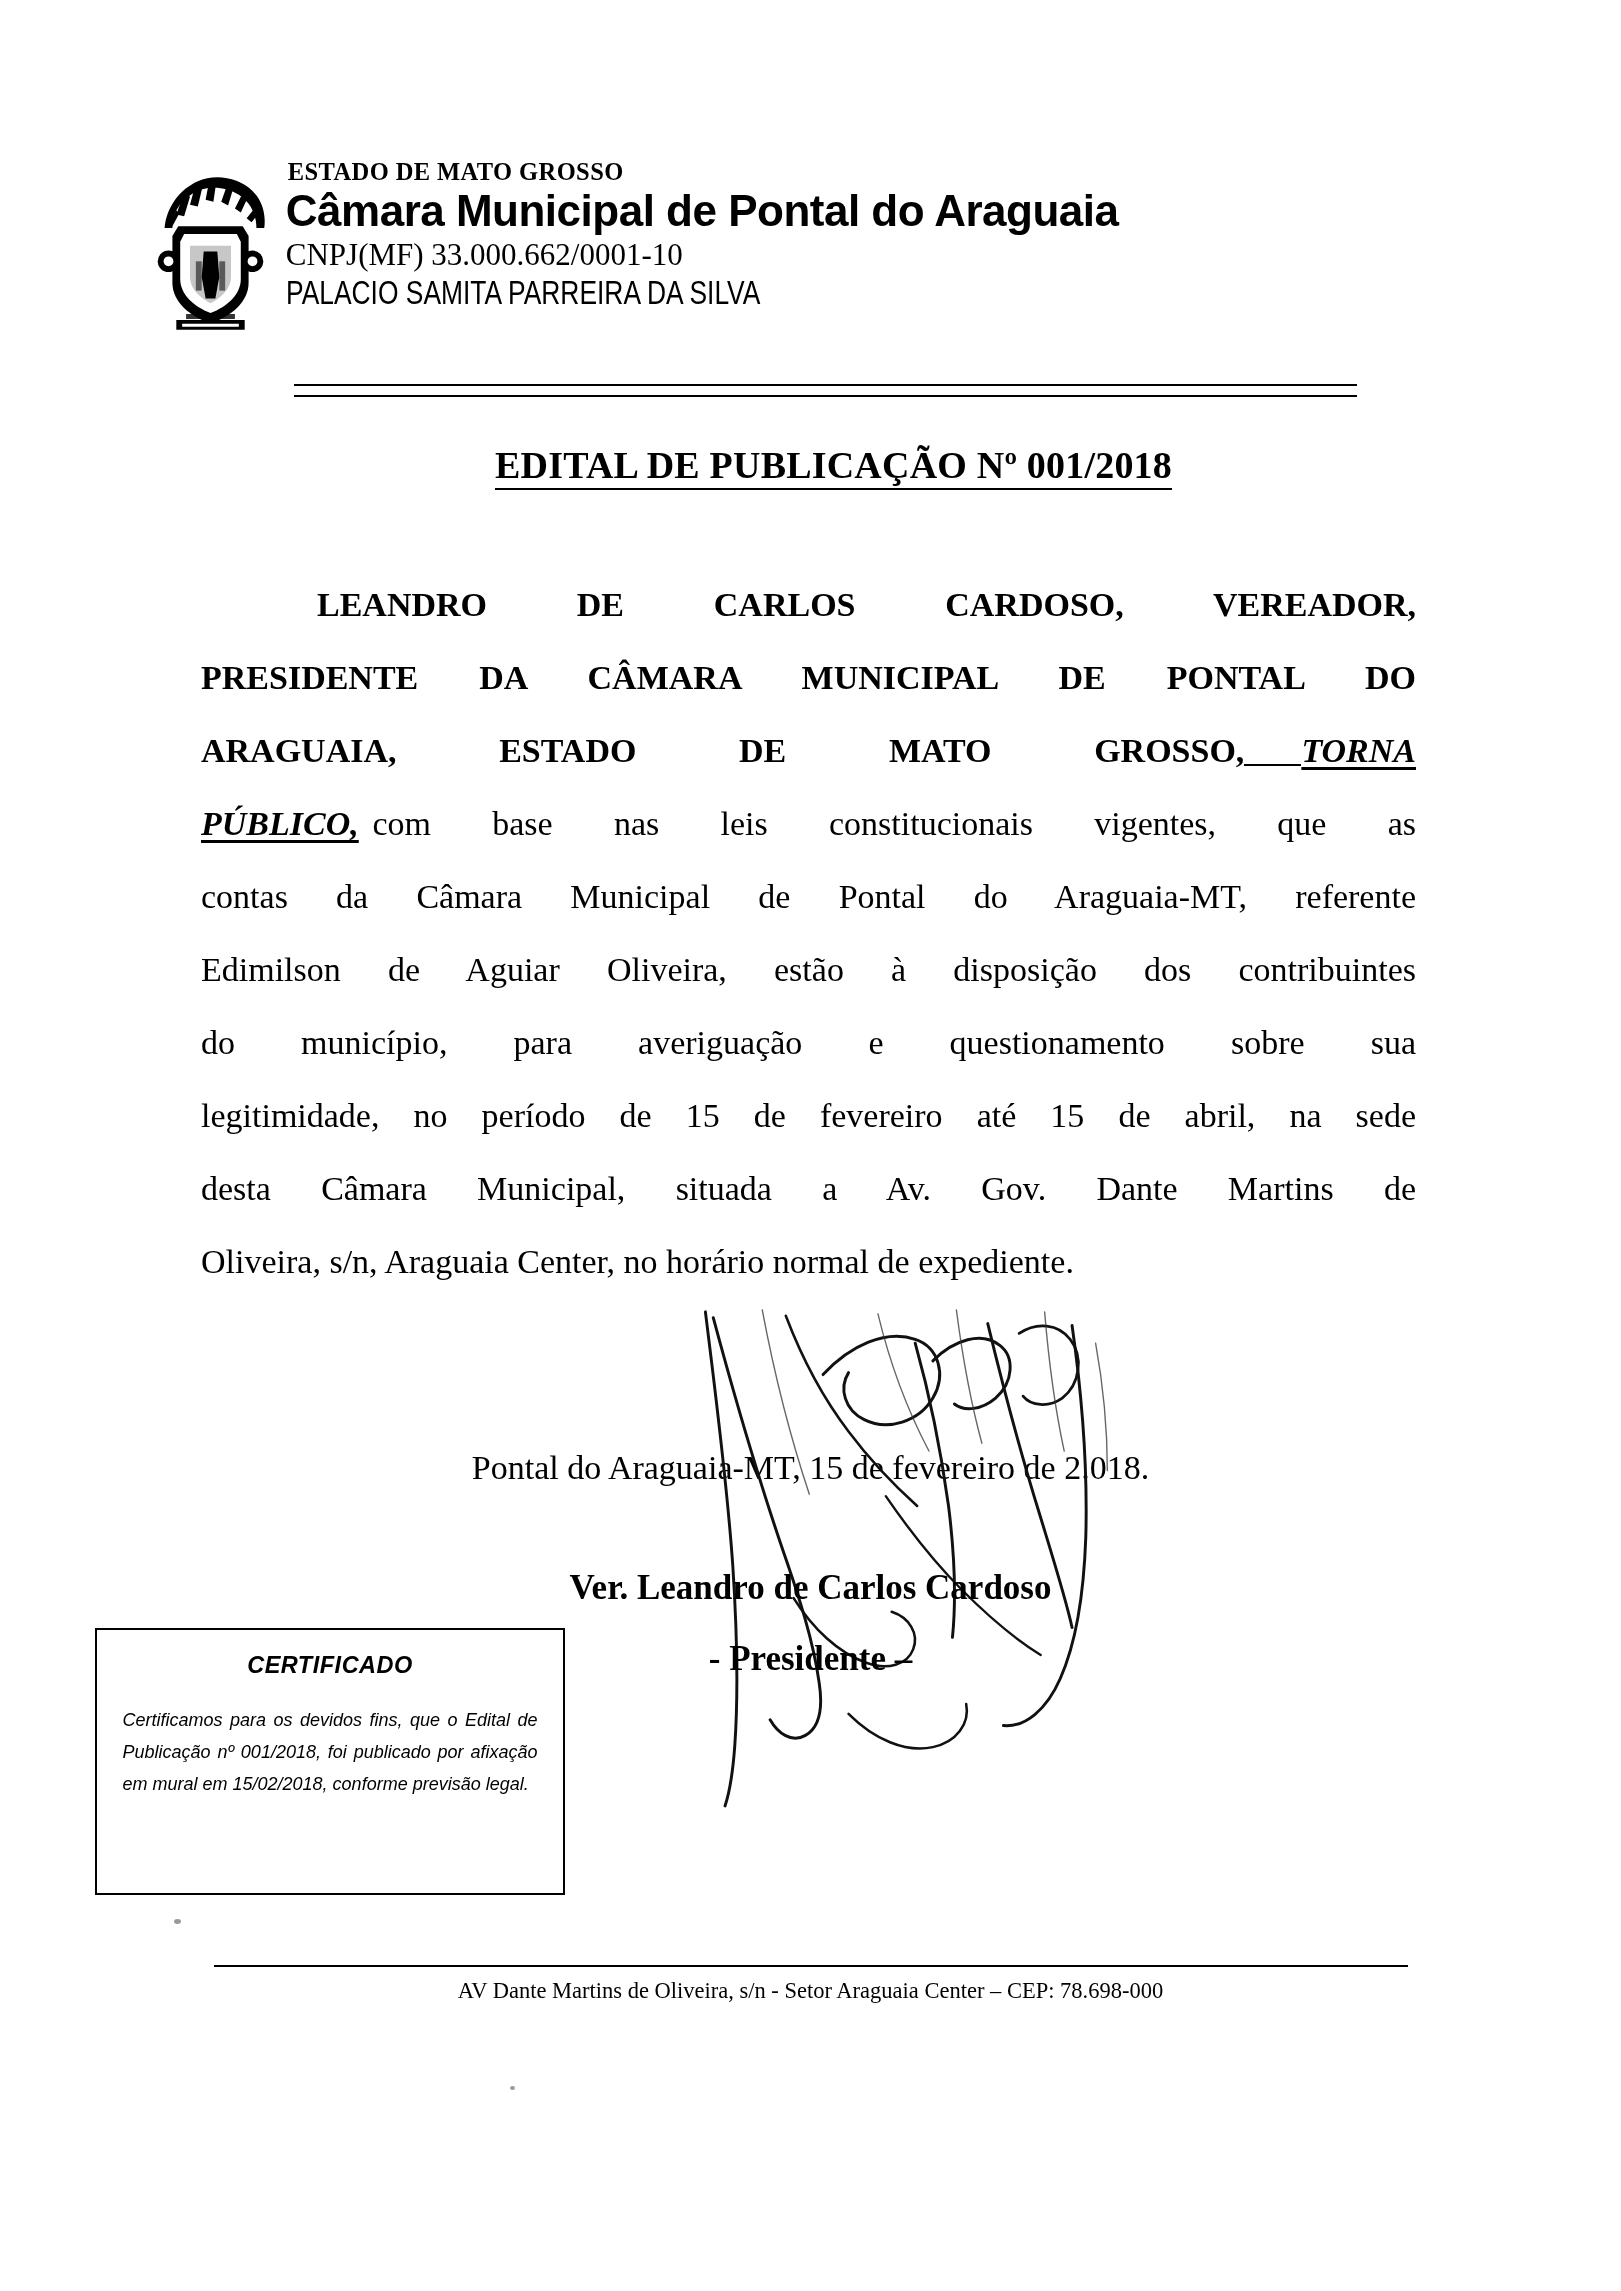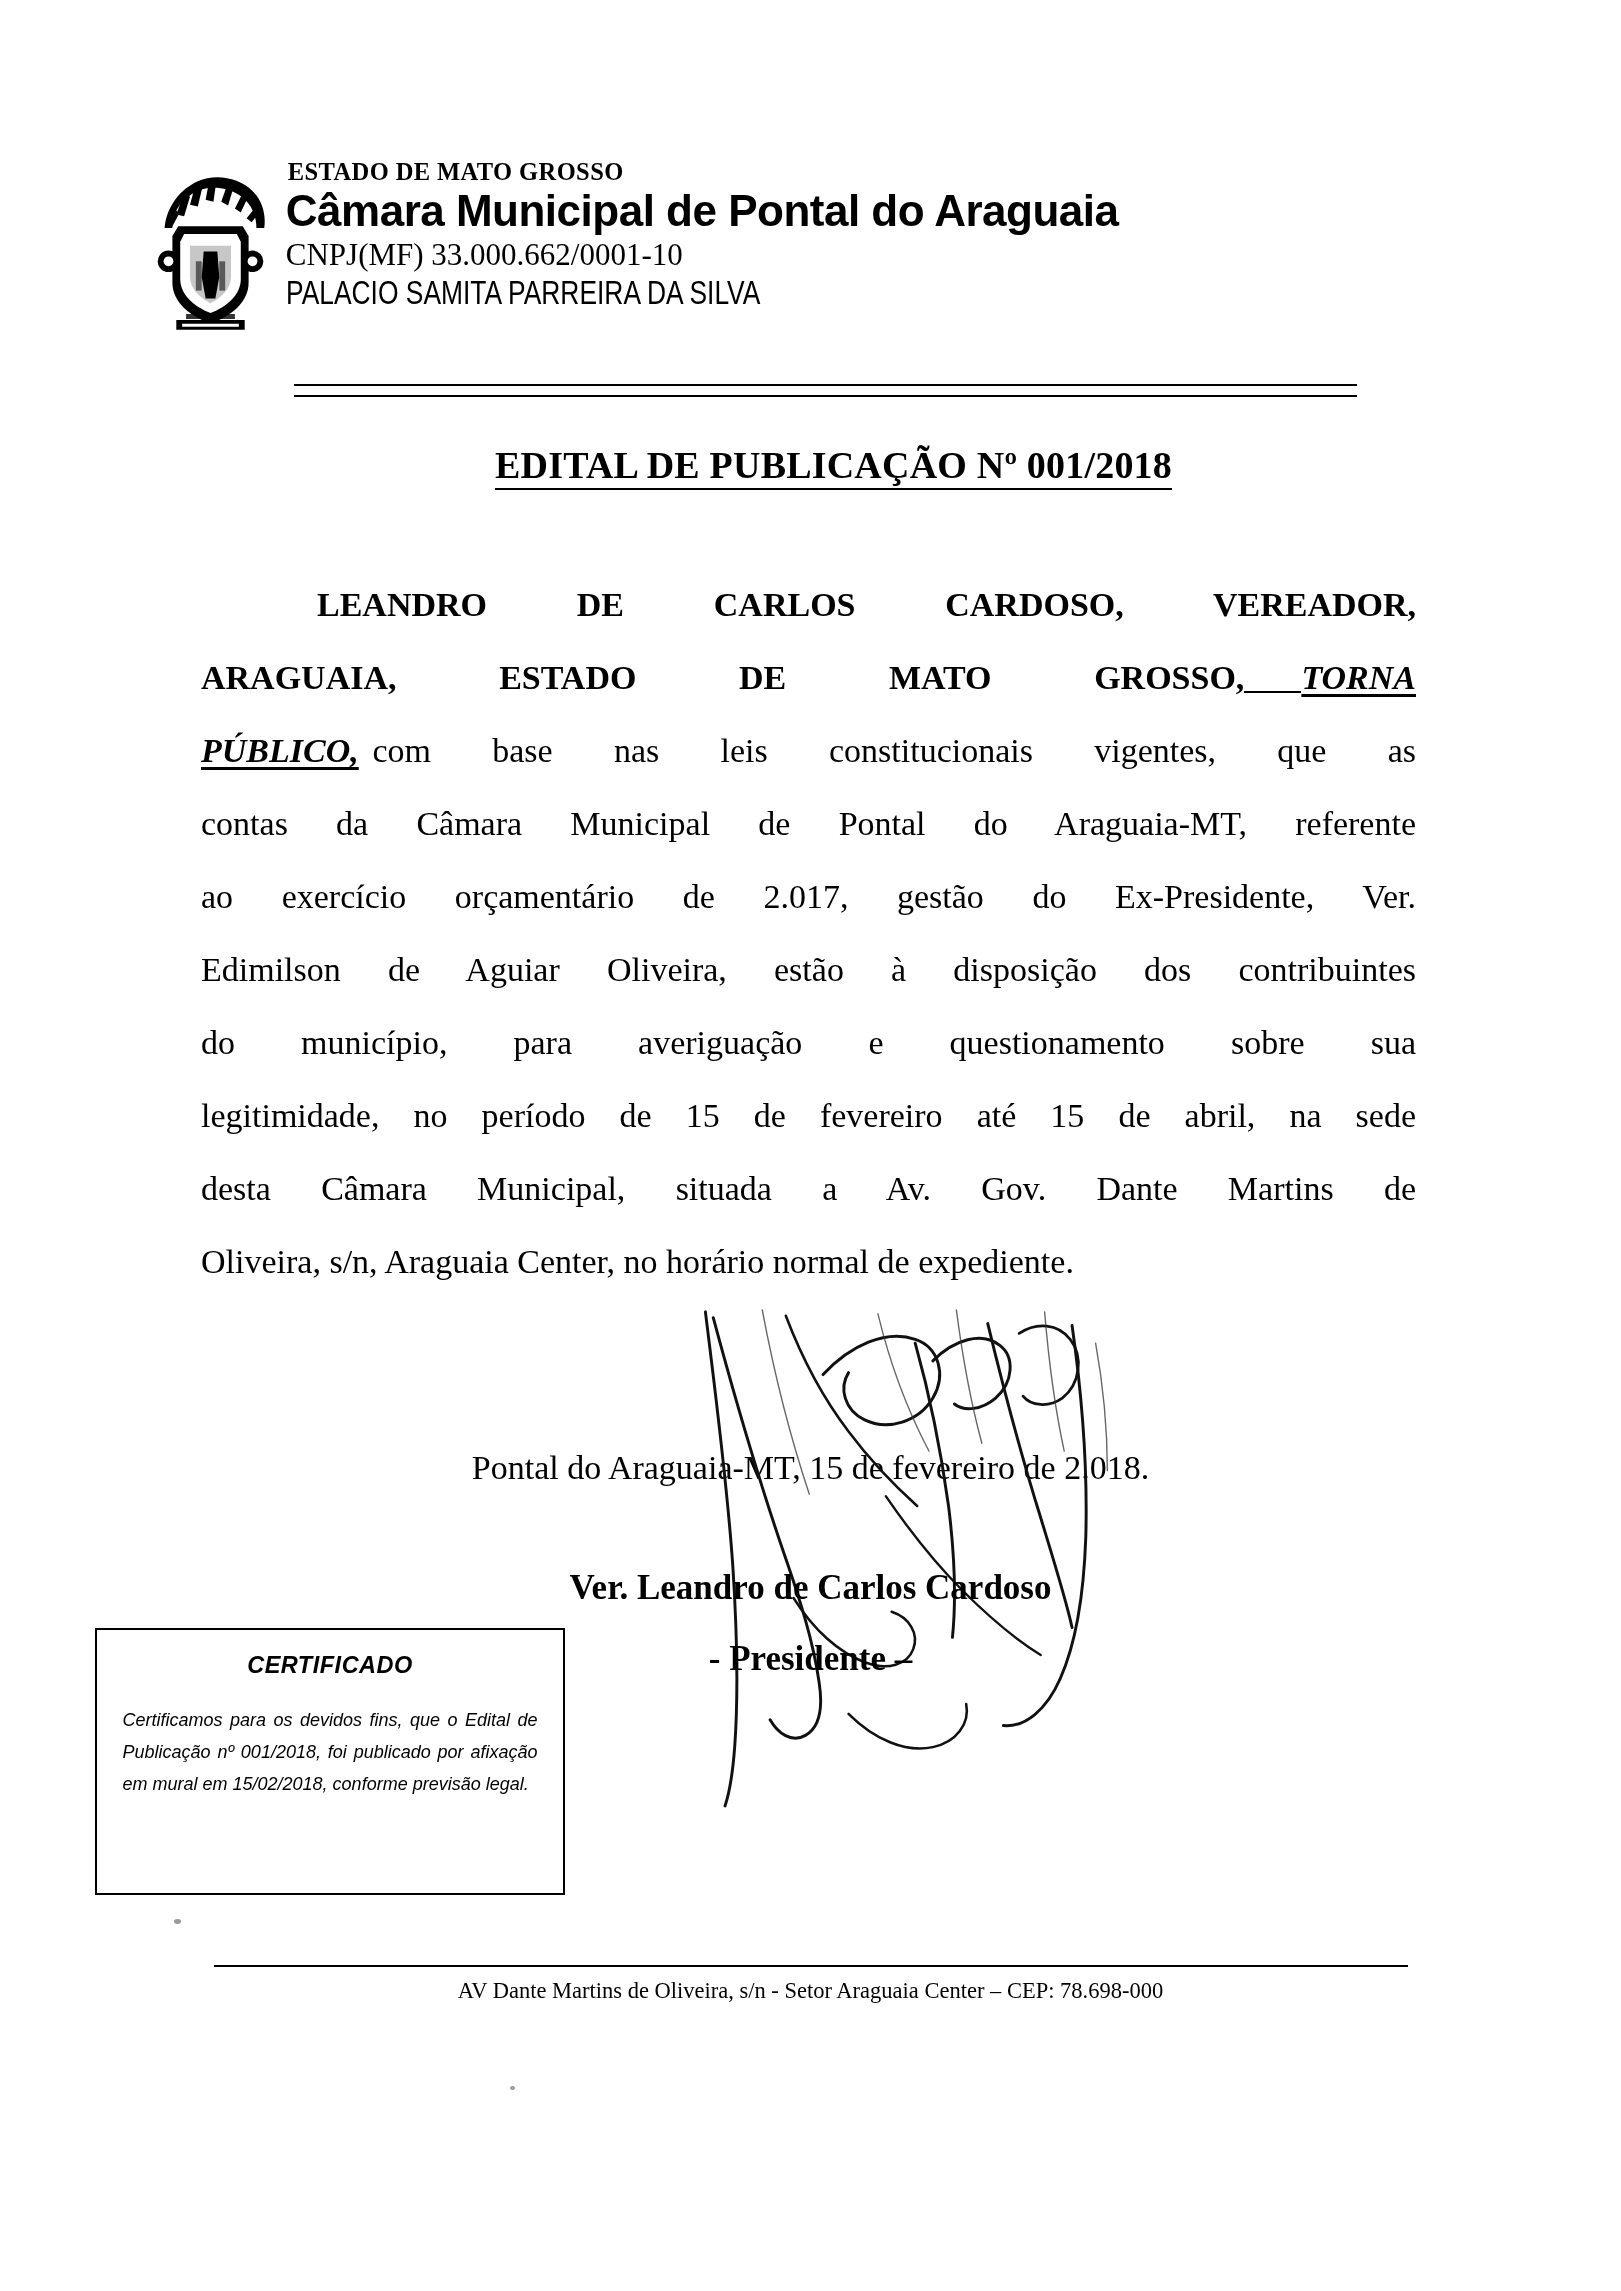--- a/index.html
+++ b/index.html
@@ -272,31 +272,31 @@
   <div class="doc-title">
     <span>EDITAL DE PUBLICAÇÃO Nº 001/2018</span>
   </div>
 
   <div class="body-block">
 
     <span class="ln">
       <span class="spacer-lead"></span><span class="b">LEANDRO DE CARLOS CARDOSO, VEREADOR,</span>
     </span>
 
+    <span class="ln b">PRESIDENTE DA CÂMARA MUNICIPAL DE PONTAL DO</span>
 
     <span class="ln">
       <span class="b">ARAGUAIA, ESTADO DE MATO GROSSO,</span><span class="gapfill"></span><span class="bi">TORNA</span>
     </span>
 
     <span class="ln">
       <span class="bi">PÚBLICO,</span><span class="sp" style="width:13.7px"></span><span>com base nas leis  constitucionais vigentes, que as</span>
     </span>
 
     <span class="ln">contas da Câmara Municipal de Pontal do Araguaia-MT, referente</span>
-    <span class="ln">ao exercício orçamentário de 2.017, gestão do Ex-Presidente, Ver.</span>
     <span class="ln">Edimilson de Aguiar Oliveira, estão à disposição dos contribuintes</span>
     <span class="ln">do município, para averiguação e questionamento sobre sua</span>
     <span class="ln">legitimidade, no período de 15 de fevereiro até 15 de abril, na sede</span>
     <span class="ln">desta Câmara Municipal, situada a Av. Gov. Dante Martins de</span>
     <span class="ln last">Oliveira, s/n, Araguaia Center, no horário normal de expediente.</span>
   </div>
 
   <div class="date-line">Pontal do Araguaia-MT,  15 de fevereiro de 2.018.</div>
 
   <div class="signature-ink">

